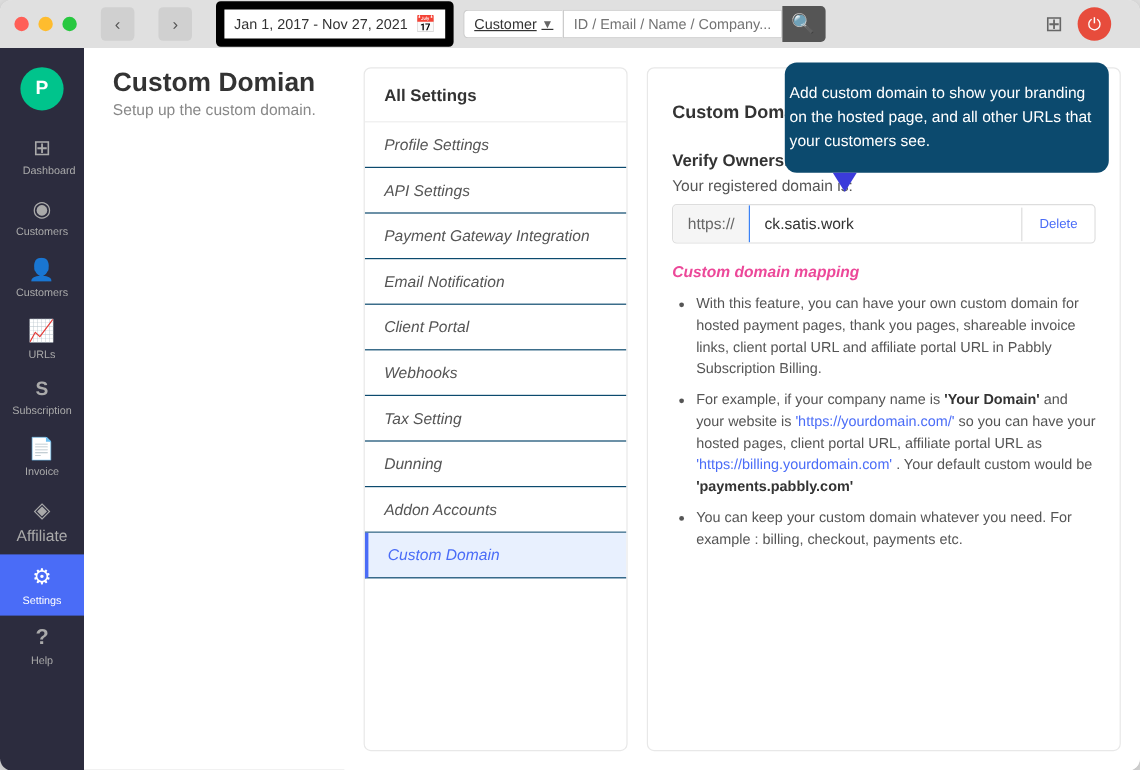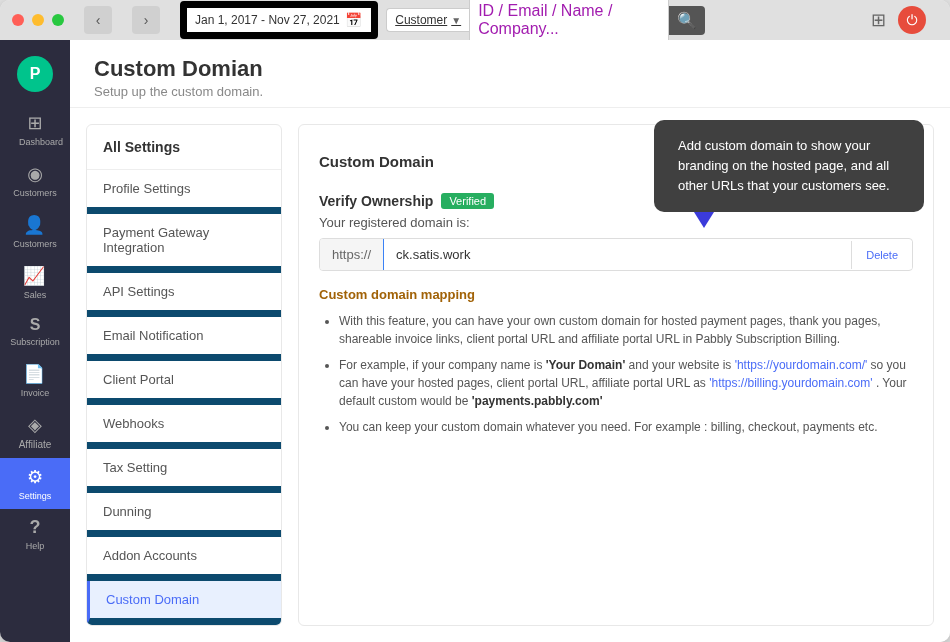--- a/index.html
+++ b/index.html
@@ -25,52 +25,52 @@
     
     .app { display: flex; flex: 1; overflow: hidden; }
 
     
     .sidebar { width: 70px; background: #2c2c3e; display: flex; flex-direction: column; align-items: center; padding: 10px 0; flex-shrink: 0; }
     .nav-item { width: 100%; display: flex; flex-direction: column; align-items: center; padding: 8px 0; cursor: pointer; color: #aaa; font-size: 10px; gap: 3px; }
     .nav-item.active { background: #4a6cf7; color: white; }
     .nav-item .nav-icon { font-size: 18px; }
 
     
-    .main { flex: 1; background: white; display: flex; flex-direction: column; overflow: hidden; }
+    .main { flex: 1; background: white; display: flex; flex-direction: row; overflow: hidden; }
     .page-header { padding: 16px 24px 8px; border-bottom: 1px solid #eee; }
     .page-title { font-size: 22px; font-weight: 600; color: #333; }
     .page-subtitle { font-size: 13px; color: #888; margin-top: 2px; }
 
     .content-area { display: flex; flex: 1; overflow: hidden; padding: 16px; gap: 16px; }
 
     
-    .settings-sidebar { width: 196px; background: white; border: 1px solid #e8e8e8; border-radius: 6px; flex-shrink: 0; overflow-y: auto; }
+    .settings-sidebar { width: 220px; background: white; border: 1px solid #e8e8e8; border-radius: 6px; flex-shrink: 0; overflow-y: auto; }
     .settings-sidebar-title { font-size: 14px; font-weight: 600; color: #333; padding: 14px 16px; border-bottom: 1px solid #eee; }
-    .settings-item { padding: 11px 16px; font-size: 13px; color: #555; cursor: pointer; border-bottom: 7px solid #0c4a6e; }
+    .settings-item { padding: 11px 16px; font-size: 13px; color: #555; cursor: pointer; border-bottom: 1px solid #0c4a6e; font-style: italic; }
     .settings-item.active { background: #e8f0fe; color: #4a6cf7; border-left: 3px solid #4a6cf7; }
 
     
     .right-panel { flex: 1; display: flex; flex-direction: column; gap: 0; position: relative; }
     .panel-card { background: white; border: 1px solid #e8e8e8; border-radius: 6px; padding: 20px; flex: 1; overflow-y: auto; }
     .panel-header { display: flex; justify-content: space-between; align-items: center; margin-bottom: 16px; }
     .panel-title { font-size: 15px; font-weight: 600; color: #333; }
     .video-btn { width: 32px; height: 32px; background: #f0f0f0; border-radius: 4px; display: flex; align-items: center; justify-content: center; cursor: pointer; color: #666; font-size: 14px; }
 
     
     .verify-section { margin-bottom: 16px; }
     .verify-title { font-size: 14px; font-weight: 600; color: #333; display: flex; align-items: center; gap: 8px; margin-bottom: 6px; }
     .verified-badge { background: #27ae60; color: white; font-size: 11px; padding: 2px 8px; border-radius: 3px; font-weight: 500; }
     .verify-label { font-size: 13px; color: #555; margin-bottom: 8px; }
     .domain-input-row { display: flex; align-items: center; border: 1px solid #ddd; border-radius: 4px; overflow: hidden; margin-bottom: 16px; }
     .domain-prefix { background: #f5f5f5; padding: 8px 12px; font-size: 13px; color: #666; border-right: 1px solid #3b82f6; }
     .domain-value { flex: 1; padding: 8px 12px; font-size: 13px; color: #333; }
     .delete-btn { padding: 8px 14px; background: white; color: #4a6cf7; font-size: 11px; cursor: pointer; border-left: 1px solid #ddd; }
 
     
-    .mapping-title { font-size: 13px; font-weight: 600; color: #a16207; margin-bottom: 10px; }
+    .mapping-title { font-size: 13px; font-weight: 600; color: #ec4899; margin-bottom: 10px; font-style: italic; }
     .mapping-list { padding-left: 20px; }
     .mapping-list li { font-size: 12px; color: #555; margin-bottom: 8px; line-height: 1.5; }
     .mapping-list li strong { color: #333; }
     .link-blue { color: #4a6cf7; }
 
     
     .cal-icon { font-size: 14px; color: #888; }
     .chevron-down { font-size: 10px; color: #666; }
 
     .pabbly-logo-wrap { display: flex; align-items: center; gap: 4px; padding: 6px 4px 12px; }
@@ -92,21 +92,21 @@
       <div class="date-filter">
         <span>Jan 1, 2017 - Nov 27, 2021</span>
         <span class="cal-icon">📅</span>
       </div>
       <div style="display:flex; align-items:center;">
         <div class="customer-dropdown">
           <span>Customer</span>
           <span class="chevron-down">▼</span>
         </div>
         <div class="search-input-area">
-          <span style="color:#a21caf; font-size:16px;">ID / Email / Name / Company...</span>
+          <span style="color:#737373; font-size:12px;">ID / Email / Name / Company...</span>
         </div>
         <div class="search-btn">
           <span>🔍</span>
         </div>
       </div>
     </div>
 
     <div class="titlebar-right">
       <span class="grid-icon">⊞</span>
       <div class="power-btn">
@@ -128,33 +128,33 @@
       <div class="nav-item">
         <span class="nav-icon">◉</span>
         <span style="font-size:9px;">Customers</span>
       </div>
       <div class="nav-item">
         <span class="nav-icon">👤</span>
         <span style="font-size:9px;">Customers</span>
       </div>
       <div class="nav-item">
         <span class="nav-icon">📈</span>
-        <span style="font-size:9px;">Sales</span>
+        <span style="font-size:9px;">URLs</span>
       </div>
       <div class="nav-item">
         <span class="nav-icon" style="font-size:16px; font-weight:700; color:#aaa;">S</span>
         <span style="font-size:9px;">Subscription</span>
       </div>
       <div class="nav-item">
         <span class="nav-icon">📄</span>
         <span style="font-size:9px;">Invoice</span>
       </div>
       <div class="nav-item">
         <span class="nav-icon">◈</span>
-        <span style="font-size:10px;">Affiliate</span>
+        <span style="font-size:13px;">Affiliate</span>
       </div>
       <div class="nav-item active">
         <span class="nav-icon">⚙</span>
         <span style="font-size:9px;">Settings</span>
       </div>
       <div class="nav-item">
         <span class="nav-icon" style="font-size:18px; font-weight:700;">?</span>
         <span style="font-size:9px;">Help</span>
       </div>
     </div>
@@ -163,35 +163,35 @@
       <div class="page-header">
         <div class="page-title">Custom Domian</div>
         <div class="page-subtitle">Setup up the custom domain.</div>
       </div>
 
       <div class="content-area">
 
         <div class="settings-sidebar">
           <div class="settings-sidebar-title">All Settings</div>
           <div class="settings-item">Profile Settings</div>
+          <div class="settings-item">API Settings</div>
           <div class="settings-item">Payment Gateway Integration</div>
-          <div class="settings-item">API Settings</div>
           <div class="settings-item">Email Notification</div>
           <div class="settings-item">Client Portal</div>
           <div class="settings-item">Webhooks</div>
           <div class="settings-item">Tax Setting</div>
           <div class="settings-item">Dunning</div>
           <div class="settings-item">Addon Accounts</div>
           <div class="settings-item active">Custom Domain</div>
         </div>
 
         <div class="right-panel">
 
           <div style="position:absolute; top:-4px; right:10px; z-index:20; width:270px;">
-            <div style="background:#404040; border-radius:10px; padding:16px 24px; color:white; font-size:13px; font-weight:500; line-height:1.55; position:relative;">
+            <div style="background:#0c4a6e; border-radius:10px; padding:16px 4px; color:white; font-size:13px; font-weight:500; line-height:1.55; position:relative;">
               <span>Add custom domain to show your branding on the hosted page, and all other URLs that your customers see.</span>
               
               <div style="position:absolute; bottom:-16px; left:40px; width:0; height:0; border-left:10px solid transparent; border-right:10px solid transparent; border-top:16px solid #3b3bdb;"></div>
             </div>
           </div>
 
           <div class="panel-card">
             <div class="panel-header">
               <div class="panel-title">Custom Domain</div>
               <div class="video-btn">

